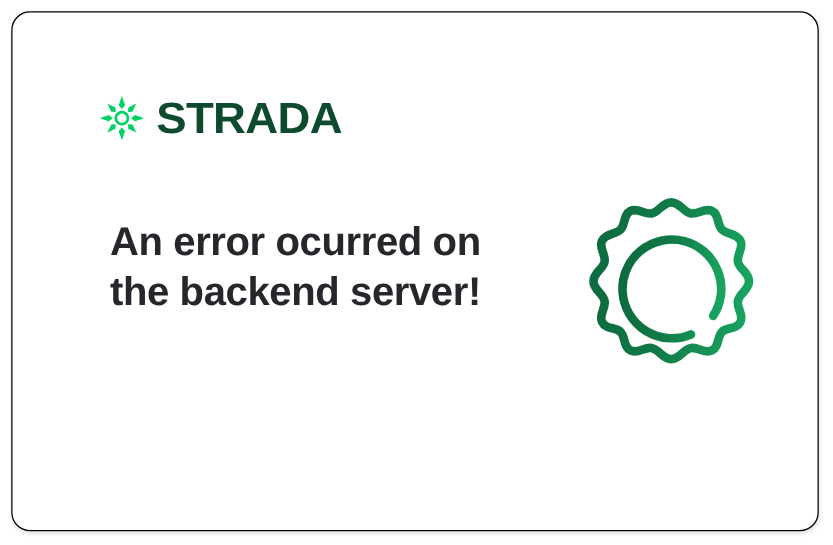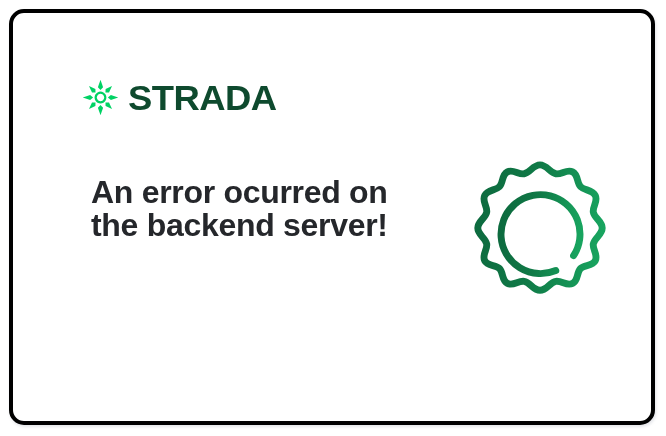--- a/index.html
+++ b/index.html
@@ -17,21 +17,21 @@
 
   
   #error-card {
     position: absolute;
     left: 9px;
     top: 9px;
     width: 646px;
     height: 416px;
     box-sizing: border-box;
     background: #ffffff;
-    border: 4px solid #000000;
+    border: 1px solid #000000;
     border-radius: 15px;
     box-shadow: 1px 2px 3px rgba(100,108,125,0.18);
     overflow: hidden;
   }
 
   
   .logo-row {
     position: absolute;
     left: 69px;
     top: 64px;
@@ -61,21 +61,21 @@
   
   #error-headline {
     position: absolute;
     left: 78px;
     top: 163px;
     width: 300px;
     margin: 0;
     font-family: "Liberation Sans", sans-serif;
     font-weight: bold;
     font-size: 32px;
-    line-height: 33px;
+    line-height: 40px;
     letter-spacing: -0.3px;
     color: #25272b;
   }
 
   
   .gear-wrap {
     position: absolute;
     left: 448px;
     top: 141px;
     width: 158px;

